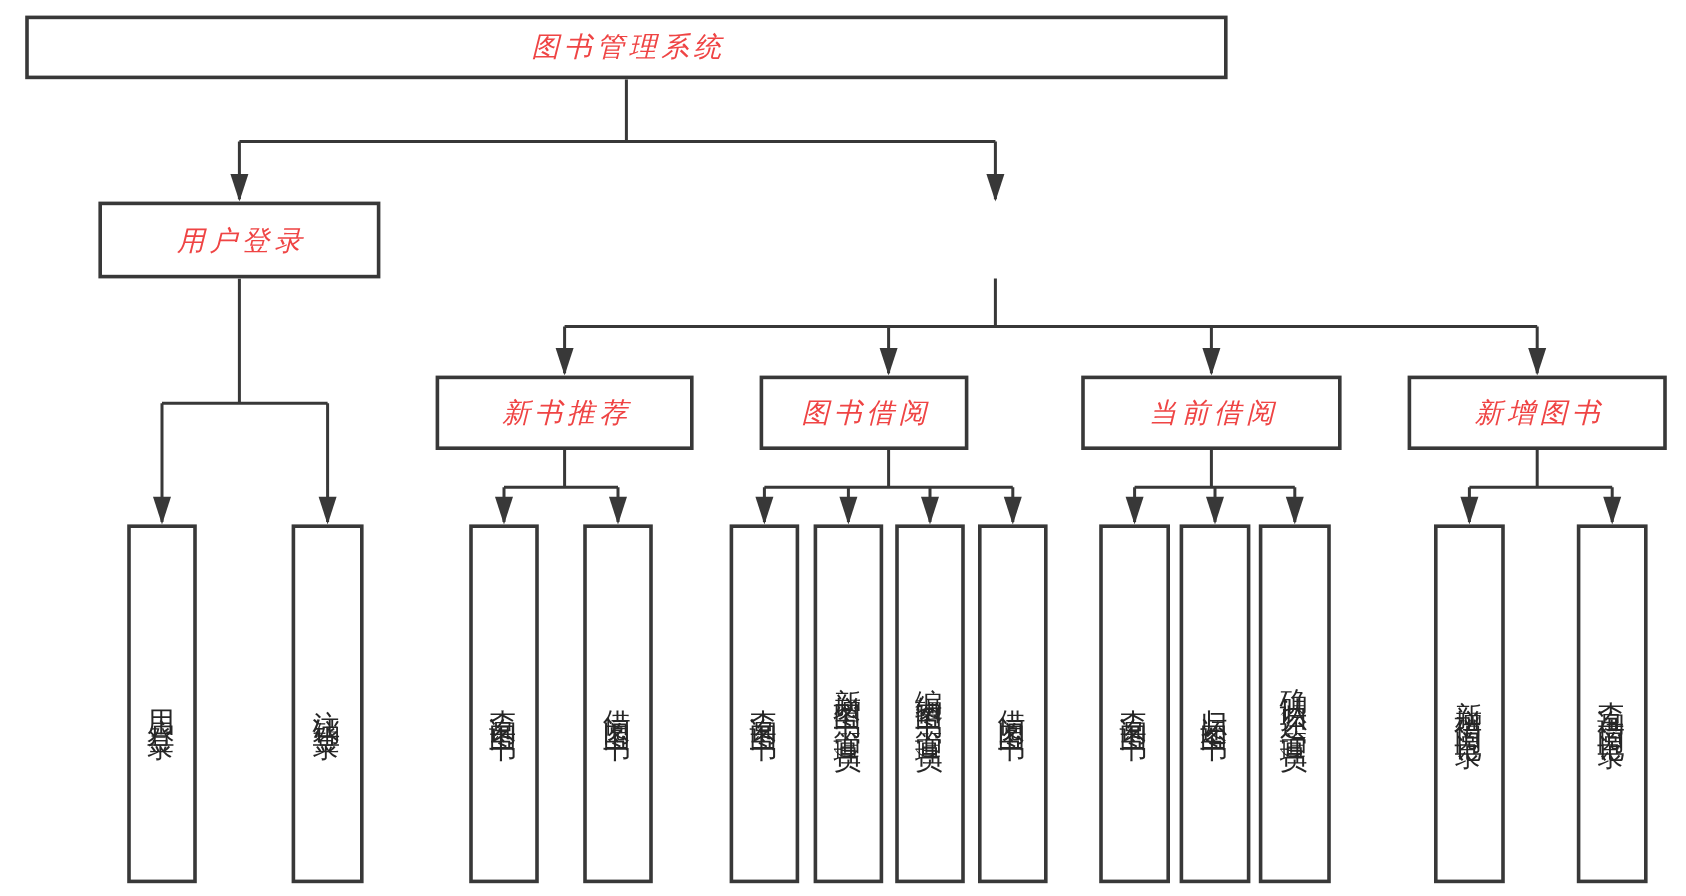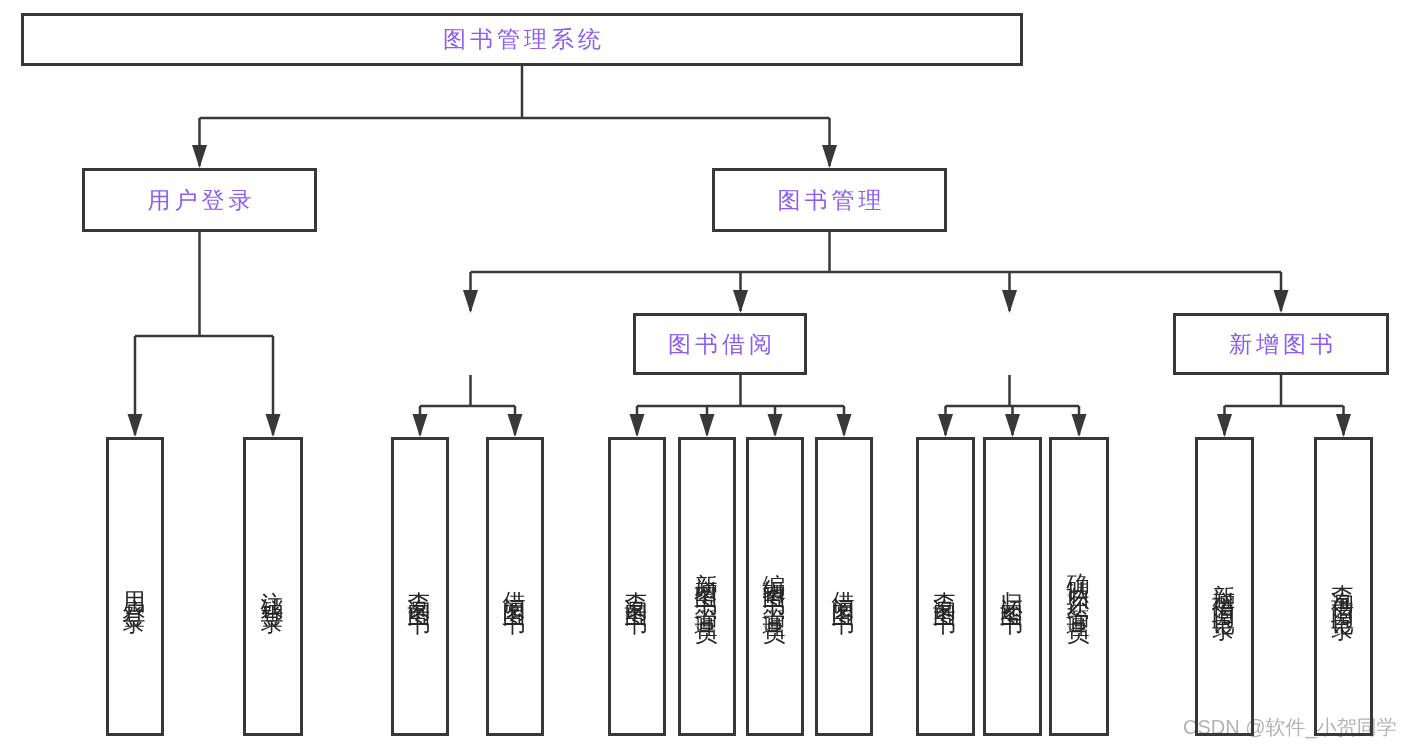--- a/index.html
+++ b/index.html
@@ -28,22 +28,23 @@
     border: 3px solid #383838;
     background: #ffffff;
     display: flex;
     align-items: center;
     justify-content: center;
   }
   .hlabel {
     font-size: 23px;
     letter-spacing: 4px;
     text-indent: 4px;
-    color: #8b5cf6;
+    color: #ef4444;
     white-space: nowrap;
+    font-style: italic;
   }
   .vbox {
     position: absolute;
     box-sizing: border-box;
     border: 3px solid #383838;
     background: #ffffff;
     display: flex;
     align-items: center;
     justify-content: center;
   }
@@ -102,26 +103,29 @@
     </g>
   </svg>
 
   <div class="hbox" style="left:21px;top:13px;width:1002px;height:53px">
     <span class="hlabel">图书管理系统</span>
   </div>
 
   <div class="hbox" style="left:82px;top:168px;width:235px;height:64px">
     <span class="hlabel">用户登录</span>
   </div>
-  <div class="hbox" style="left:712px;top:168px;width:235px;height:64px">
-    <span class="hlabel">图书管理</span>
+
+  <div class="hbox" style="left:363px;top:313px;width:215px;height:62px">
+    <span class="hlabel">新书推荐</span>
   </div>
-
   <div class="hbox" style="left:633px;top:313px;width:174px;height:62px">
     <span class="hlabel">图书借阅</span>
+  </div>
+  <div class="hbox" style="left:901px;top:313px;width:217px;height:62px">
+    <span class="hlabel">当前借阅</span>
   </div>
   <div class="hbox" style="left:1173px;top:313px;width:216px;height:62px">
     <span class="hlabel">新增图书</span>
   </div>
 
   <div class="vbox" style="left:106px;top:437px;width:58px;height:299px">
     <span class="vlabel">用户登录</span>
   </div>
   <div class="vbox" style="left:243px;top:437px;width:60px;height:299px">
     <span class="vlabel">注销登录</span>
@@ -157,15 +161,14 @@
     <span class="vlabel">确认归还（管理员）</span>
   </div>
 
   <div class="vbox" style="left:1195px;top:437px;width:59px;height:299px">
     <span class="vlabel">新增借阅记录</span>
   </div>
   <div class="vbox" style="left:1314px;top:437px;width:59px;height:299px">
     <span class="vlabel">查询借阅记录</span>
   </div>
 
-  <div class="watermark">CSDN @软件_小贺同学</div>
 
 </div>
 
 </body></html>

